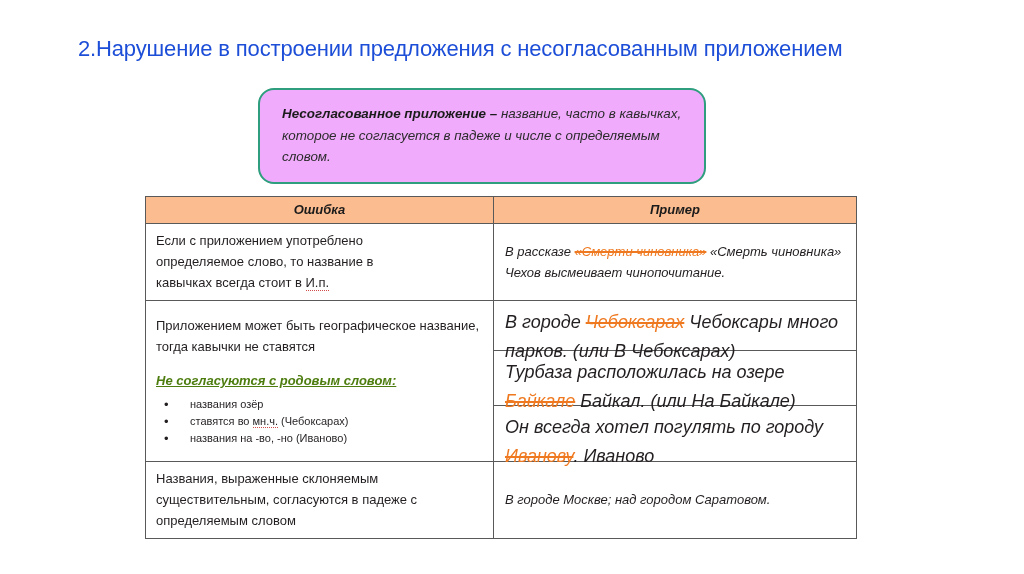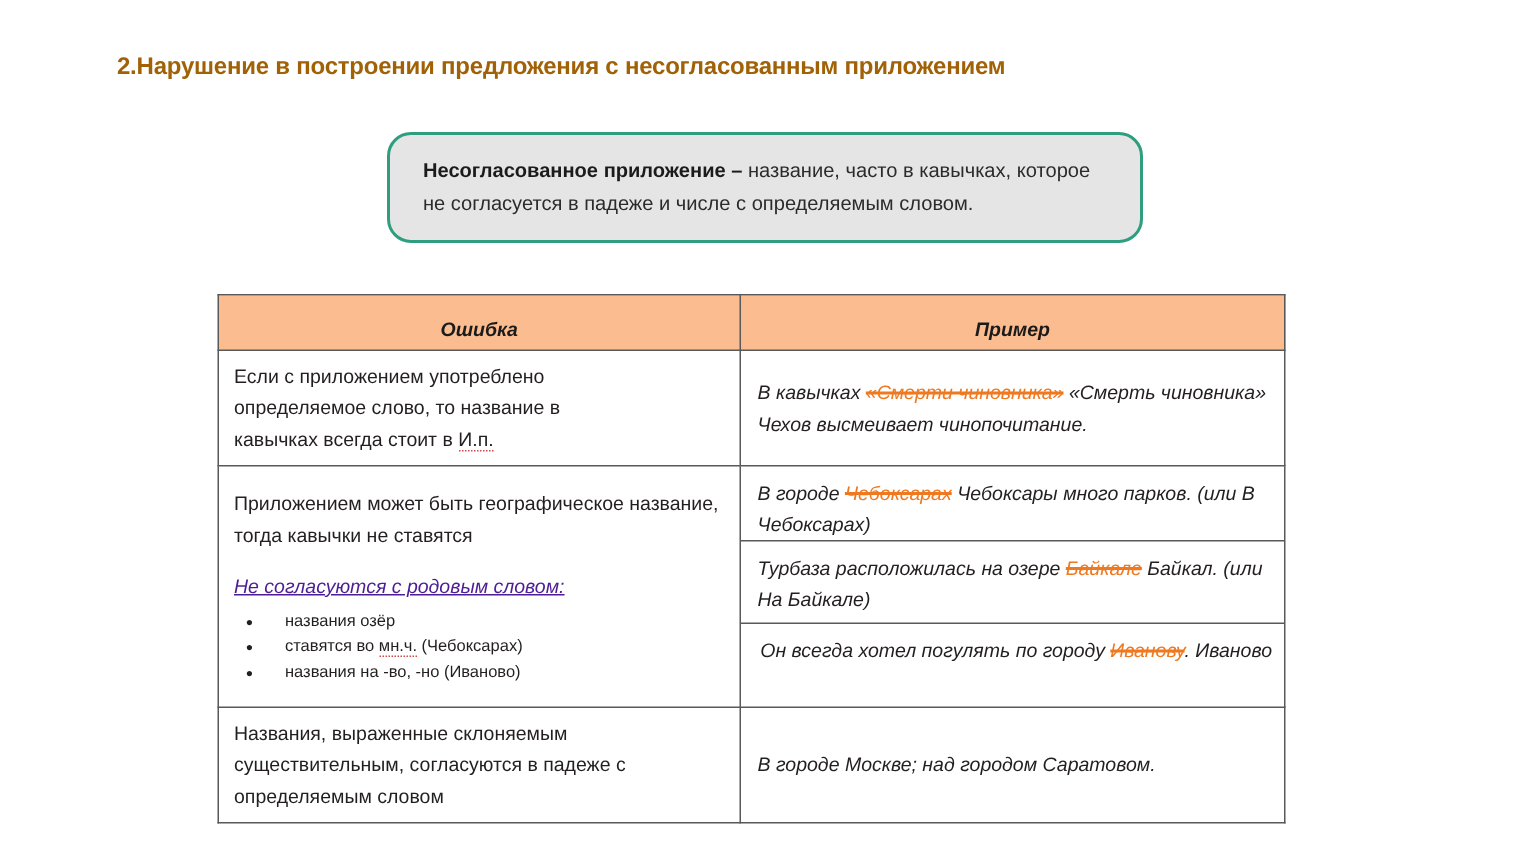--- a/index.html
+++ b/index.html
@@ -15,38 +15,39 @@
     overflow: hidden;
     position: relative;
   }
 
   
   .slide-title {
     position: absolute;
     left: 78px;
     top: 36px;
     width: 880px;
-    font-size: 16px;
-    font-weight: 700;
+    font-size: 22px;
+    font-weight: 400;
     letter-spacing: -0.15px;
-    color: #a16207;
+    color: #1d4ed8;
     white-space: nowrap;
   }
 
   
   .definition-box {
     position: absolute;
     left: 258px;
     top: 88px;
-    width: 504px;
+    width: 448px;
     box-sizing: border-box;
     padding: 13px 20px 14px 22px;
     border: 2.2px solid #2e9e7e;
     border-radius: 16px;
-    background: #e5e5e5;
+    background: #f0abfc;
+    font-style: italic;
   }
   .definition-text {
     font-size: 13.4px;
     line-height: 1.62;
     color: #2b2b2b;
   }
   .definition-text .term {
     font-weight: 700;
     color: #1b1b1b;
   }
@@ -68,21 +69,21 @@
   }
   .col-error   { width: 348px; }
   .col-example { width: 363px; }
 
   .rules-table thead th {
     background: #fbbc8f;
     font-style: italic;
     font-weight: 700;
     font-size: 13px;
     text-align: center;
-    padding: 15px 0 6px;
+    padding: 5px 0 6px;
     color: #1b1b1b;
   }
 
   .cell-error {
     padding: 6px 8px 7px 10px;
     font-size: 13px;
     line-height: 1.62;
     color: #231f20;
   }
   .cell-example {
@@ -104,25 +105,25 @@
   
   .spell {
     border-bottom: 1.5px dotted #d14b4b;
     padding-bottom: 0px;
   }
 
   
   .sub-heading {
     display: block;
     font-style: italic;
-    font-weight: 400;
+    font-weight: 700;
     text-decoration: underline;
     margin: 13px 0 5px;
     font-size: 13px;
-    color: #4c1d95;
+    color: #4d7c0f;
   }
 
   .bullet-list {
     margin: 0;
     padding: 0;
     list-style: none;
   }
   .bullet-list li {
     position: relative;
     padding-left: 34px;
@@ -138,31 +139,31 @@
     font-size: 13px;
     color: #231f20;
   }
 
   
   .subcell-wrap {
     padding: 0;
   }
   .subcell {
     padding: 7px 8px 8px 11px;
-    font-size: 13px;
+    font-size: 18px;
     font-style: italic;
     line-height: 1.62;
     border-bottom: 1px solid #595959;
     box-sizing: border-box;
     color: #231f20;
   }
   .subcell:last-child { border-bottom: none; }
   .sub-h1 { height: 50px; }
   .sub-h2 { height: 55px; }
-  .sub-h3 { height: 55px; text-align: right; }
+  .sub-h3 { height: 55px; }
 
   .cell-center-mid {
     padding: 6px 8px 7px 11px;
   }
 </style>
 </head>
 <body>
 
 <div class="slide-title">2.Нарушение в построении предложения с несогласованным приложением</div>
 
@@ -185,21 +186,21 @@
   </thead>
   <tbody>
 
     <tr>
       <td class="cell-error">
         <span>Если с приложением употреблено</span><br>
         <span>определяемое слово, то название в</span><br>
         <span>кавычках всегда стоит в </span><span class="spell">И.п.</span>
       </td>
       <td class="cell-example">
-        <span>В кавычках </span><span class="strike">«Смерти чиновника»</span><span> «Смерть чиновника» Чехов высмеивает чинопочитание.</span>
+        <span>В рассказе </span><span class="strike">«Смерти чиновника»</span><span> «Смерть чиновника» Чехов высмеивает чинопочитание.</span>
       </td>
     </tr>
 
 
     <tr>
       <td class="cell-error">
         <span>Приложением может быть географическое название, тогда кавычки не ставятся</span>
         <span class="sub-heading">Не согласуются с родовым словом:</span>
         <ul class="bullet-list">
           <li>

